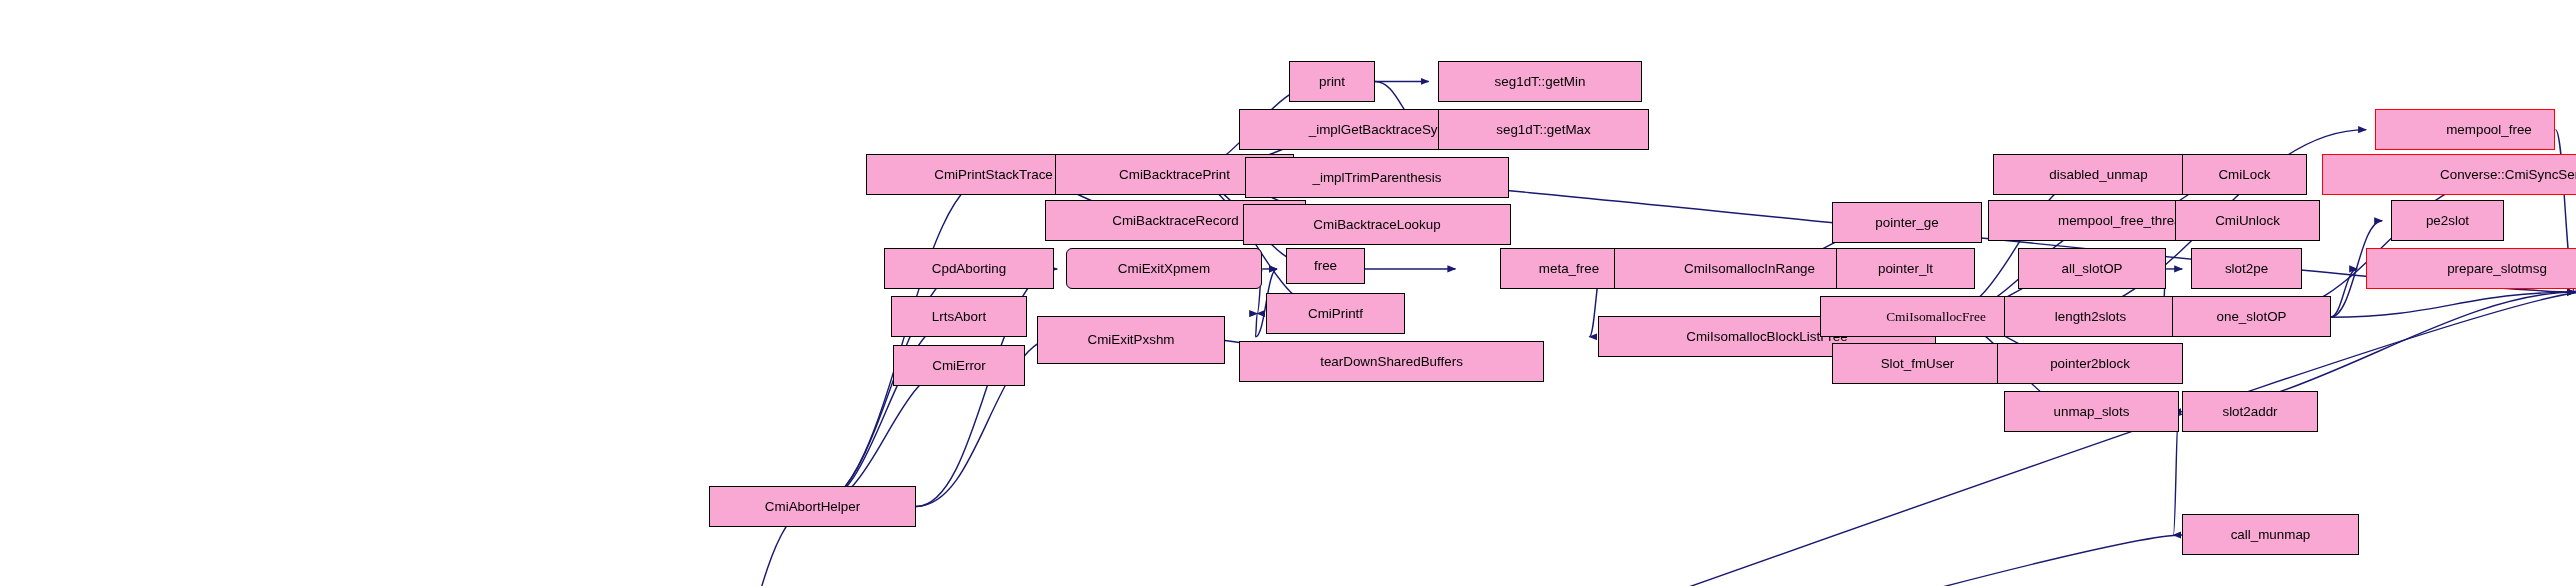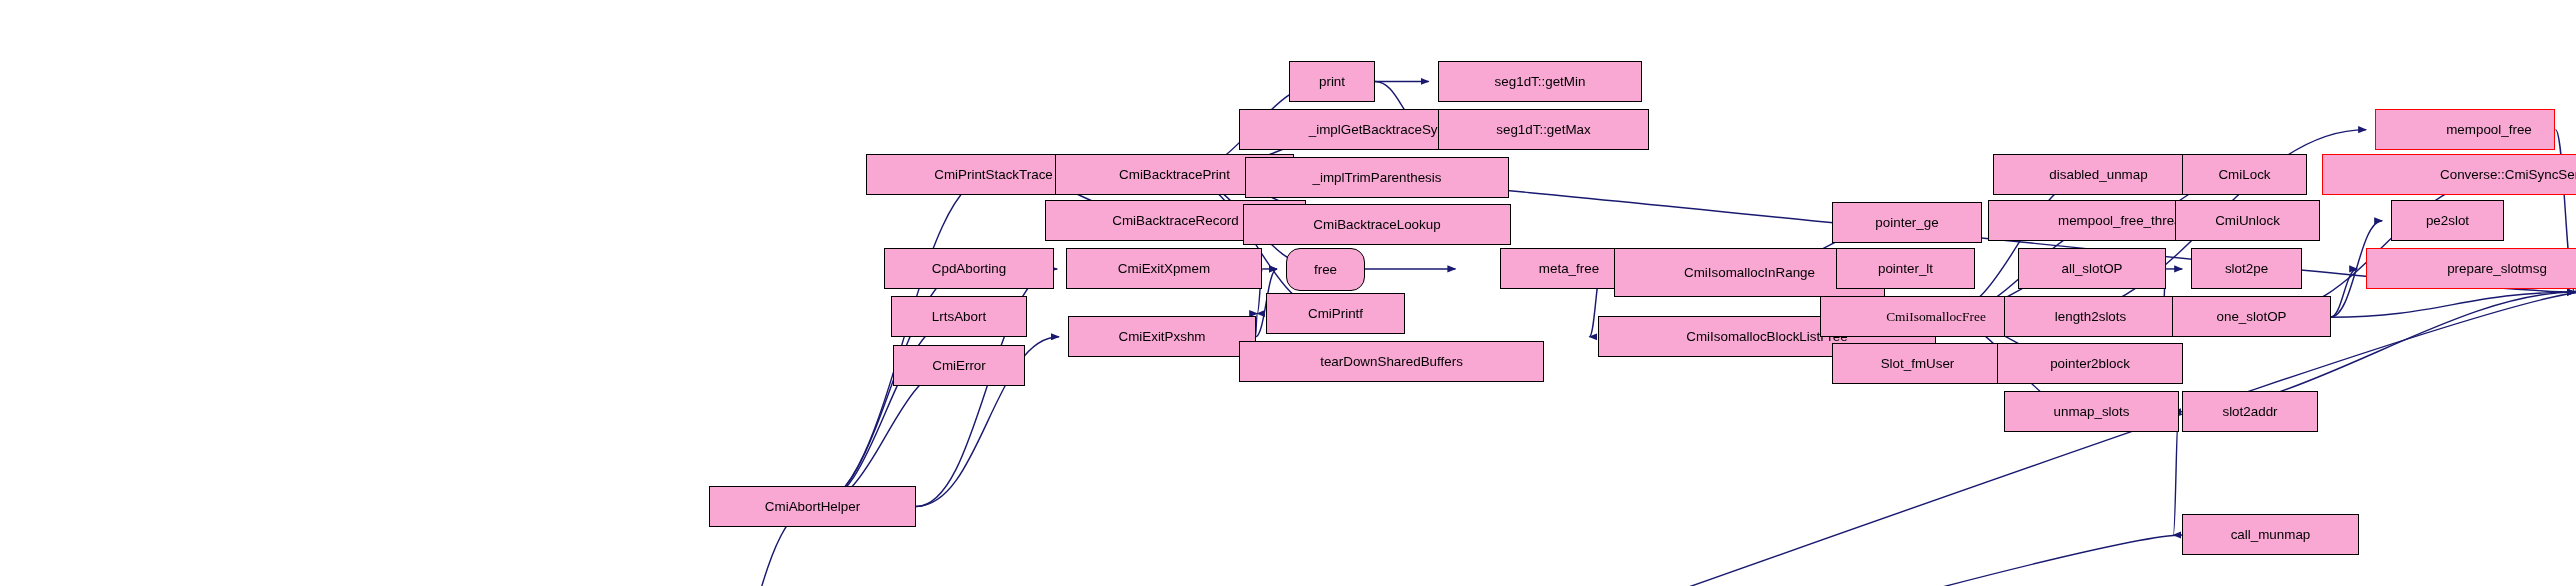--- a/index.html
+++ b/index.html
@@ -118,39 +118,39 @@
       </div>
       <div class="node" style="left: 1289px; top: 61px; width: 86px; height: 41px;">
         <span>print</span>
       </div>
       <div class="node" style="left: 1438px; top: 61px; width: 204px; height: 41px;">
         <span>seg1dT::getMin</span>
       </div>
       <div class="node" style="left: 1438px; top: 109px; width: 211px; height: 41px;">
         <span>seg1dT::getMax</span>
       </div>
-      <div class="node" style="left: 1066px; top: 248px; width: 196px; height: 41px;">
+      <div class="node" style="left: 1066px; top: 248px; width: 196px; height: 41px; border-radius: 6px;">
         <span>CmiExitXpmem</span>
       </div>
-      <div class="node" style="left: 1068px; top: 316px; width: 188px; height: 41px; text-align: center;">
+      <div class="node" style="left: 1037px; top: 316px; width: 188px; height: 48px; text-align: center;">
         <span>CmiExitPxshm</span>
       </div>
-      <div class="node" style="left: 1286px; top: 248px; width: 79px; height: 43px; border-radius: 14px;">
+      <div class="node" style="left: 1286px; top: 248px; width: 79px; height: 36px;">
         <span>free</span>
       </div>
       <div class="node" style="left: 1266px; top: 293px; width: 139px; height: 41px;">
         <span>CmiPrintf</span>
       </div>
       <div class="node" style="left: 1239px; top: 341px; width: 305px; height: 41px;">
         <span>tearDownSharedBuffers</span>
       </div>
       <div class="node" style="left: 1500px; top: 248px; width: 138px; height: 41px;">
         <span>meta_free</span>
       </div>
-      <div class="node" style="left: 1614px; top: 248px; width: 271px; height: 49px;">
+      <div class="node" style="left: 1614px; top: 248px; width: 271px; height: 41px;">
         <span>CmiIsomallocInRange</span>
       </div>
       <div class="node" style="left: 1598px; top: 316px; width: 338px; height: 41px;">
         <span>CmiIsomallocBlockListFree</span>
       </div>
       <div class="node" style="left: 1832px; top: 202px; width: 150px; height: 41px;">
         <span>pointer_ge</span>
       </div>
       <div class="node" style="left: 1836px; top: 248px; width: 139px; height: 41px;">
         <span>pointer_lt</span>

